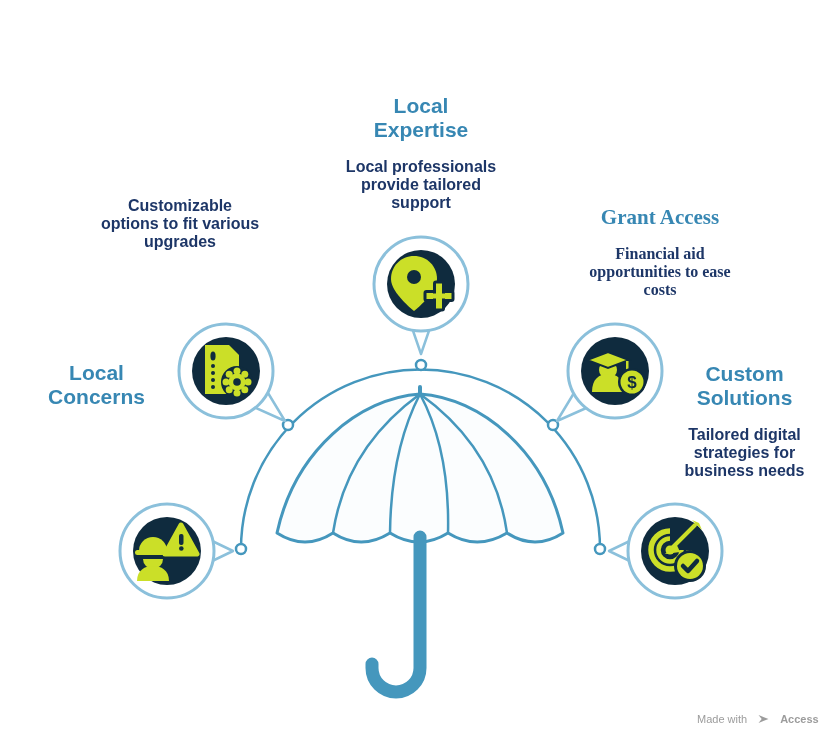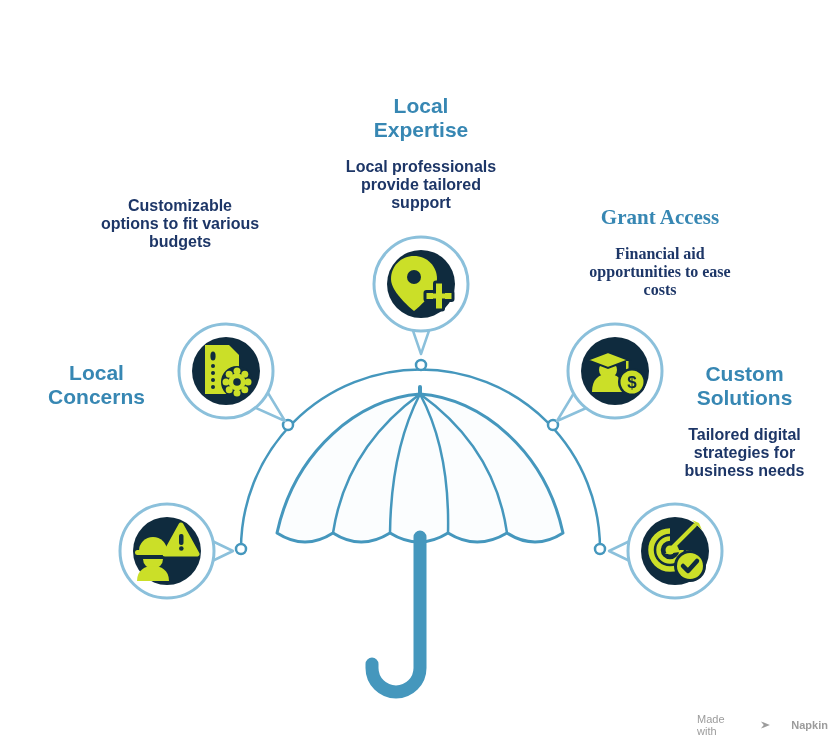--- a/index.html
+++ b/index.html
@@ -46,21 +46,21 @@
   .d        {fill:var(--bubble-disc,#0F2B3E);}
   .gs       {fill:var(--glyph-green,#CBDF28); stroke:var(--bubble-disc,#0F2B3E); stroke-width:3;}
   .gtri     {fill:var(--glyph-green,#CBDF28); stroke:var(--glyph-green,#CBDF28); stroke-width:5; stroke-linejoin:round;}
   .gring    {fill:none; stroke:var(--glyph-green,#CBDF28);}
   .dstroke  {fill:none; stroke:var(--bubble-disc,#0F2B3E); stroke-width:4.5; stroke-linecap:round; stroke-linejoin:round;}
   .coin-txt {font-family:"Liberation Sans",sans-serif; font-weight:bold; font-size:17px; fill:var(--bubble-disc,#0F2B3E);}
 
   
   .credit{
     position:absolute; left:697px; top:713px;
-    display:flex; align-items:center; gap:21px;
+    display:flex; align-items:center; gap:10px;
     font-size:11px; color:var(--credit-gray,#9C9C9C);
   }
   .credit .brand{font-weight:bold;}
   .credit svg{display:block;}
 </style>
 </head>
 <body>
 
 <div class="stage">
 
@@ -184,21 +184,21 @@
     <h3>Local
 Expertise</h3>
     <p>Local professionals
 provide tailored
 support</p>
   </div>
 
   <div class="node node-flexible">
     <p>Customizable
 options to fit various
-budgets</p>
+upgrades</p>
   </div>
 
   <div class="node node-grant">
     <h3>Grant Access</h3>
     <p>Financial aid
 opportunities to ease
 costs</p>
   </div>
 
   <div class="node node-cost">
@@ -212,16 +212,16 @@
     <p>Tailored digital
 strategies for
 business needs</p>
   </div>
 
   <div class="credit">
     <span>Made with</span>
     <svg width="13" height="12" viewBox="0 0 12 12">
       <path d="M1,2 L11,6 L1,10 L4.2,6 Z" fill="#9C9C9C"></path>
     </svg>
-    <span class="brand">Napkin</span>
+    <span class="brand">Access</span>
   </div>
 
 </div>
 
 </body></html>

